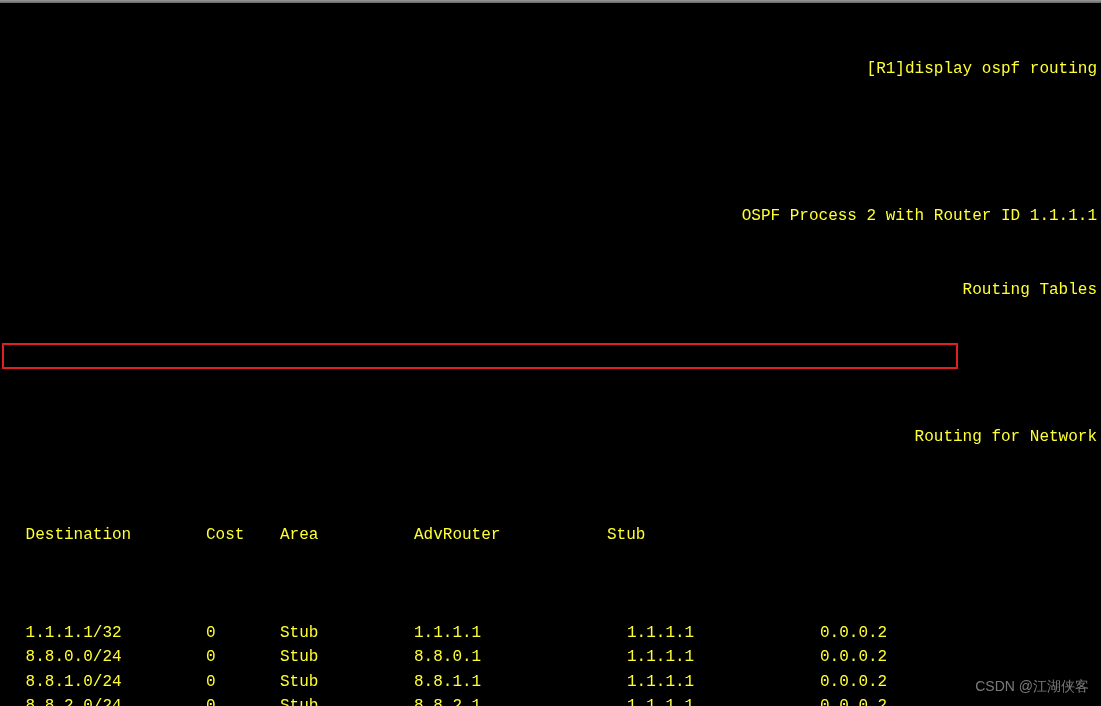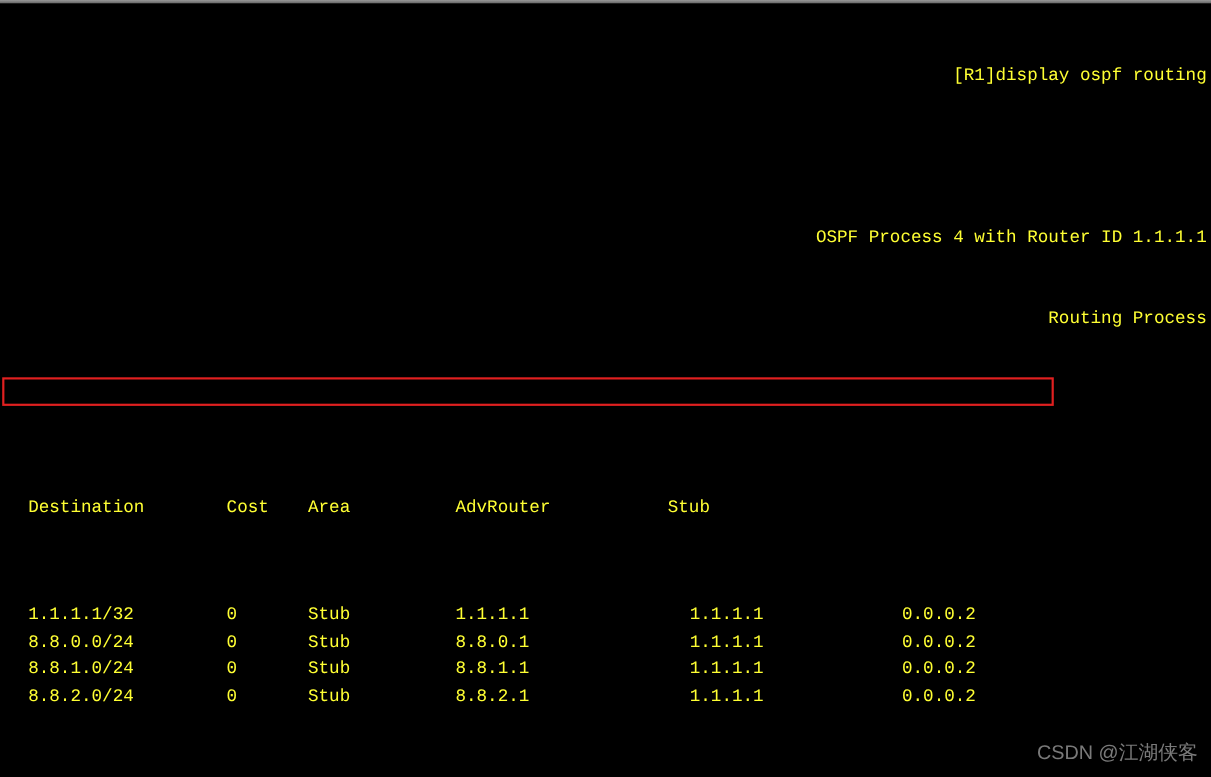--- a/index.html
+++ b/index.html
@@ -34,41 +34,42 @@
       left: 2px;
       top: 343px;
       pointer-events: none;
     }
     .watermark {
       position: absolute;
       right: 12px;
       bottom: 10px;
       color: rgba(220,220,220,0.55);
       font-family: Arial, sans-serif;
-      font-size: 18px;
+      font-size: 14px;
       white-space: nowrap;
     }
     .topbar {
       position: absolute;
       top: 0; left: 0; width: 100%;
       height: 3px;
       background: linear-gradient(to bottom, #999, #666);
     }
   </style>
 </head>
 <body>
 
 <div class="topbar"></div>
 
 <div class="terminal">
   <span class="line">[R1]display ospf routing</span>
   <span class="line"></span>
-  <span class="line">         OSPF Process 4 with Router ID 1.1.1.1</span>
-  <span class="line">                  Routing Process</span>
+  <span class="line">         OSPF Process 2 with Router ID 1.1.1.1</span>
+  <span class="line">                  Routing Tables</span>
   <span class="line"></span>
+  <span class="line"> Routing for Network</span>
 
   <div class="row">
     <span class="c-dest"> Destination</span>
     <span class="c-cost">Cost</span>
     <span class="c-type">Area</span>
     <span class="c-advrouter">AdvRouter</span>
     <span class="c-area">Stub</span>
   </div>
 
   <div id="table-body"><div class="row"><span class="c-dest"> 1.1.1.1/32</span><span class="c-cost">0</span><span class="c-type">Stub</span><span class="c-nexthop">1.1.1.1</span><span class="c-advrouter">1.1.1.1</span><span class="c-area">0.0.0.2</span></div><div class="row"><span class="c-dest"> 8.8.0.0/24</span><span class="c-cost">0</span><span class="c-type">Stub</span><span class="c-nexthop">8.8.0.1</span><span class="c-advrouter">1.1.1.1</span><span class="c-area">0.0.0.2</span></div><div class="row"><span class="c-dest"> 8.8.1.0/24</span><span class="c-cost">0</span><span class="c-type">Stub</span><span class="c-nexthop">8.8.1.1</span><span class="c-advrouter">1.1.1.1</span><span class="c-area">0.0.0.2</span></div><div class="row"><span class="c-dest"> 8.8.2.0/24</span><span class="c-cost">0</span><span class="c-type">Stub</span><span class="c-nexthop">8.8.2.1</span><span class="c-advrouter">1.1.1.1</span><span class="c-area">0.0.0.2</span></div></div>

